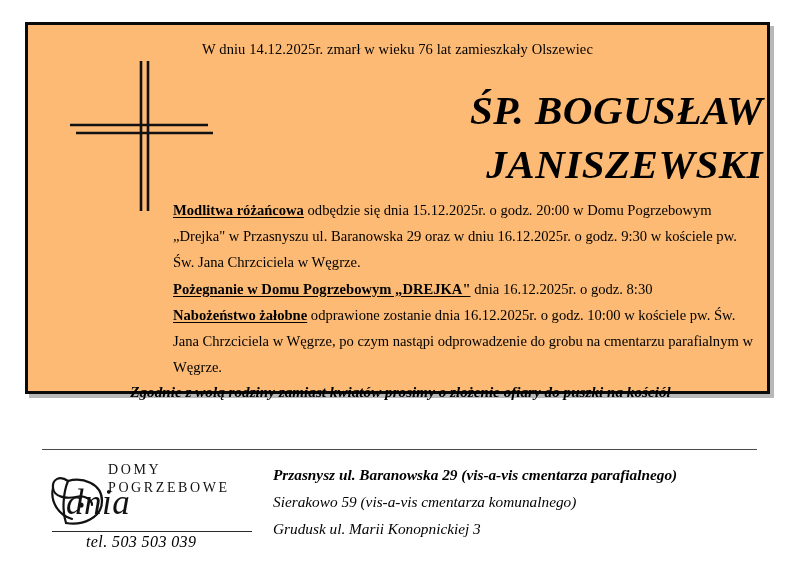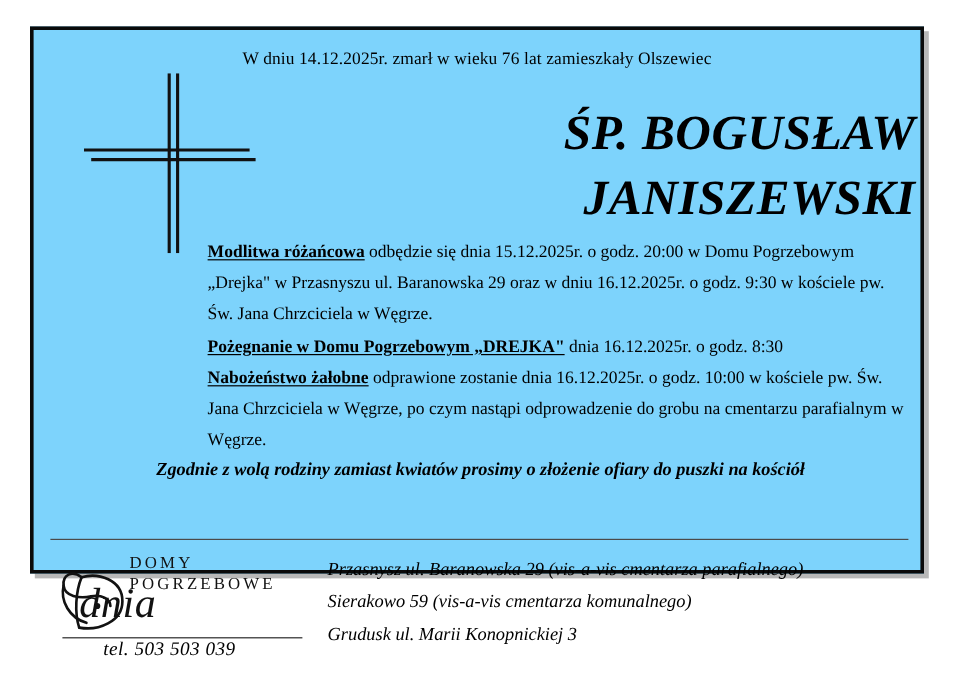--- a/index.html
+++ b/index.html
@@ -14,23 +14,23 @@
     font-family: "Liberation Serif", "DejaVu Serif", serif;
     color: #000000;
   }
 
   
   #notice-frame {
     position: absolute;
     left: 25px;
     top: 22px;
     width: 745px;
-    height: 456px;
+    height: 372px;
     box-sizing: border-box;
-    background: #7dd3fc;
+    background: #fdba74;
     border: 3px solid #0a0a0a;
     box-shadow: 4px 4px 0 0 #b8b8b8;
   }
 
   
   .header-line {
     text-align: center;
     font-size: 14.5px;
     line-height: 1;
     padding-top: 17px;
@@ -168,21 +168,21 @@
   #addresses {
     position: absolute;
     left: 245px;
     top: 10px;
     width: 490px;
     font-style: italic;
     font-size: 15.3px;
     line-height: 27px;
   }
   #addresses div { margin: 0; }
-  .addr-primary { font-weight: normal; }
+  .addr-primary { font-weight: bold; }
 </style>
 </head>
 <body>
 
 <div id="notice-frame">
 
   <div class="header-line">W dniu 14.12.2025r. zmarł w wieku 76 lat zamieszkały Olszewiec</div>
 
   <svg id="cross" viewBox="0 0 155 150">
     <g stroke="#111111" stroke-width="2.6" fill="none">

